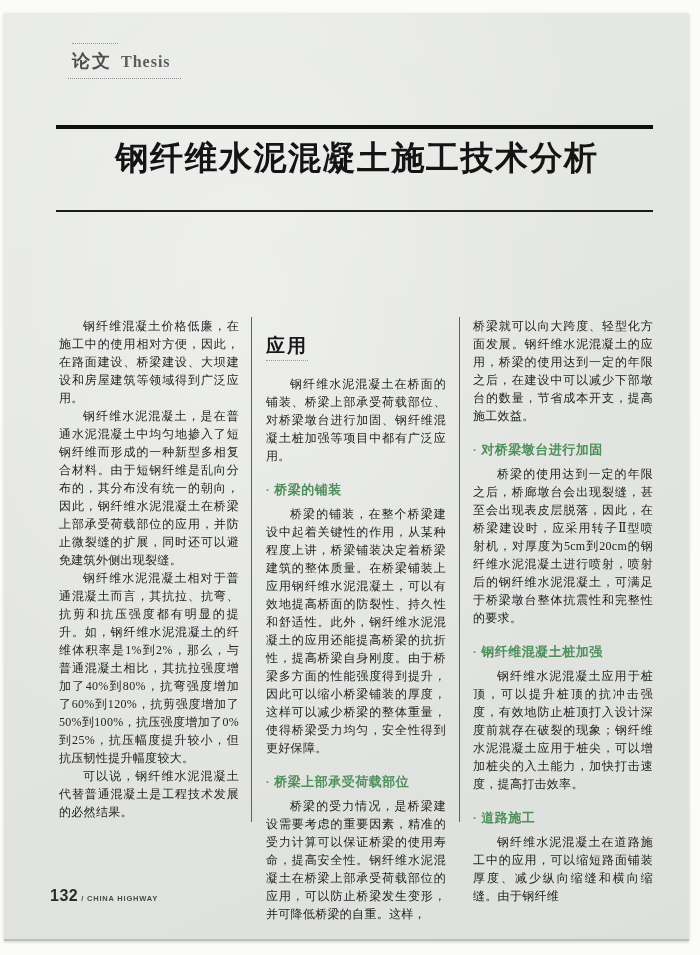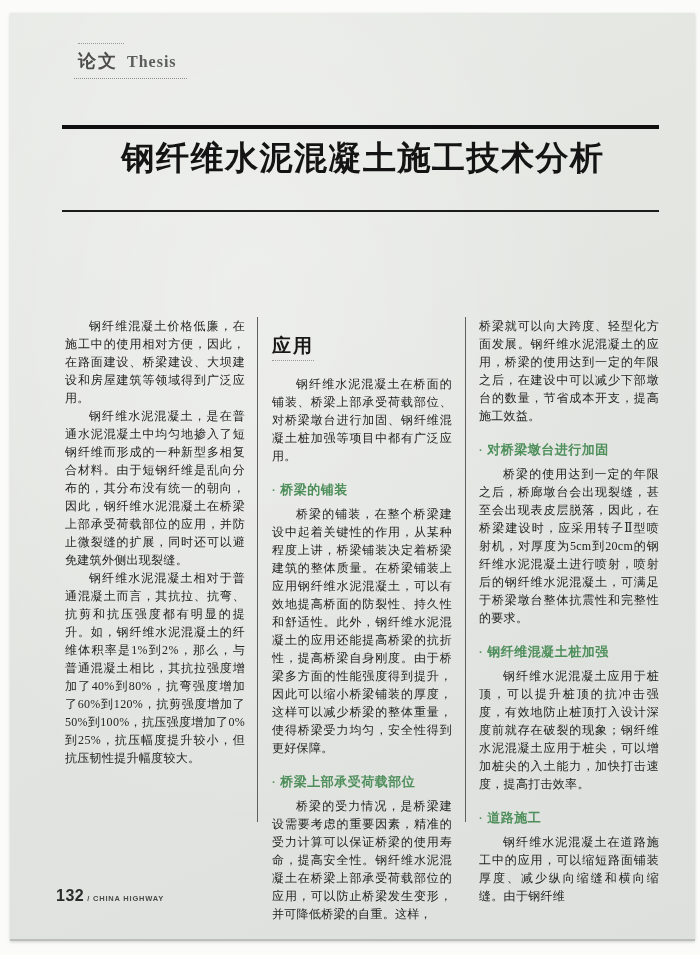--- a/index.html
+++ b/index.html
@@ -2,21 +2,21 @@
 <html><head>
 <meta charset="utf-8">
 <style>
   html,body{margin:0;padding:0;}
   body{
     width:700px;height:955px;position:relative;overflow:hidden;
     background:#fbfbfa;
     font-family:"Liberation Serif","DejaVu Serif",serif;
   }
   .page{
-    position:absolute;left:10px;top:13px;width:685px;height:926px;
+    position:absolute;left:4px;top:13px;width:685px;height:926px;
     background:
       radial-gradient(ellipse at 35% 30%, rgba(255,255,255,0.35), rgba(255,255,255,0) 60%),
       linear-gradient(155deg,#e8eae6 0%,#e3e5e1 45%,#dde0dc 100%);
     border-bottom:2px solid #bcbeba;
     box-shadow:0 1px 3px rgba(0,0,0,0.18);
   }
   
   .header-tag{
     position:absolute;left:64px;top:30px;
     padding:6px 10px 5px 4px;
@@ -106,20 +106,21 @@
 
   <div class="divider d1"></div>
   <div class="divider d2"></div>
 
   <div class="columns">
 
     <div class="col">
       <p>钢纤维混凝土价格低廉，在施工中的使用相对方便，因此，在路面建设、桥梁建设、大坝建设和房屋建筑等领域得到广泛应用。</p>
       <p>钢纤维水泥混凝土，是在普通水泥混凝土中均匀地掺入了短钢纤维而形成的一种新型多相复合材料。由于短钢纤维是乱向分布的，其分布没有统一的朝向，因此，钢纤维水泥混凝土在桥梁上部承受荷载部位的应用，并防止微裂缝的扩展，同时还可以避免建筑外侧出现裂缝。</p>
       <p>钢纤维水泥混凝土相对于普通混凝土而言，其抗拉、抗弯、抗剪和抗压强度都有明显的提升。如，钢纤维水泥混凝土的纤维体积率是1%到2%，那么，与普通混凝土相比，其抗拉强度增加了40%到80%，抗弯强度增加了60%到120%，抗剪强度增加了50%到100%，抗压强度增加了0%到25%，抗压幅度提升较小，但抗压韧性提升幅度较大。</p>
+      <p>可以说，钢纤维水泥混凝土代替普通混凝土是工程技术发展的必然结果。</p>
     </div>
 
     <div class="col">
       <div class="section-heading first"><span class="hd">应用</span></div>
       <p>钢纤维水泥混凝土在桥面的铺装、桥梁上部承受荷载部位、对桥梁墩台进行加固、钢纤维混凝土桩加强等项目中都有广泛应用。</p>
       <div class="subhead accent" style="color: rgb(79, 143, 92);"><span class="bullet">·</span><span>桥梁的铺装</span></div>
       <p>桥梁的铺装，在整个桥梁建设中起着关键性的作用，从某种程度上讲，桥梁铺装决定着桥梁建筑的整体质量。在桥梁铺装上应用钢纤维水泥混凝土，可以有效地提高桥面的防裂性、持久性和舒适性。此外，钢纤维水泥混凝土的应用还能提高桥梁的抗折性，提高桥梁自身刚度。由于桥梁多方面的性能强度得到提升，因此可以缩小桥梁铺装的厚度，这样可以减少桥梁的整体重量，使得桥梁受力均匀，安全性得到更好保障。</p>
       <div class="subhead accent" style="color: rgb(79, 143, 92);"><span class="bullet">·</span><span>桥梁上部承受荷载部位</span></div>
       <p>桥梁的受力情况，是桥梁建设需要考虑的重要因素，精准的受力计算可以保证桥梁的使用寿命，提高安全性。钢纤维水泥混凝土在桥梁上部承受荷载部位的应用，可以防止桥梁发生变形，并可降低桥梁的自重。这样，</p>
     </div>

